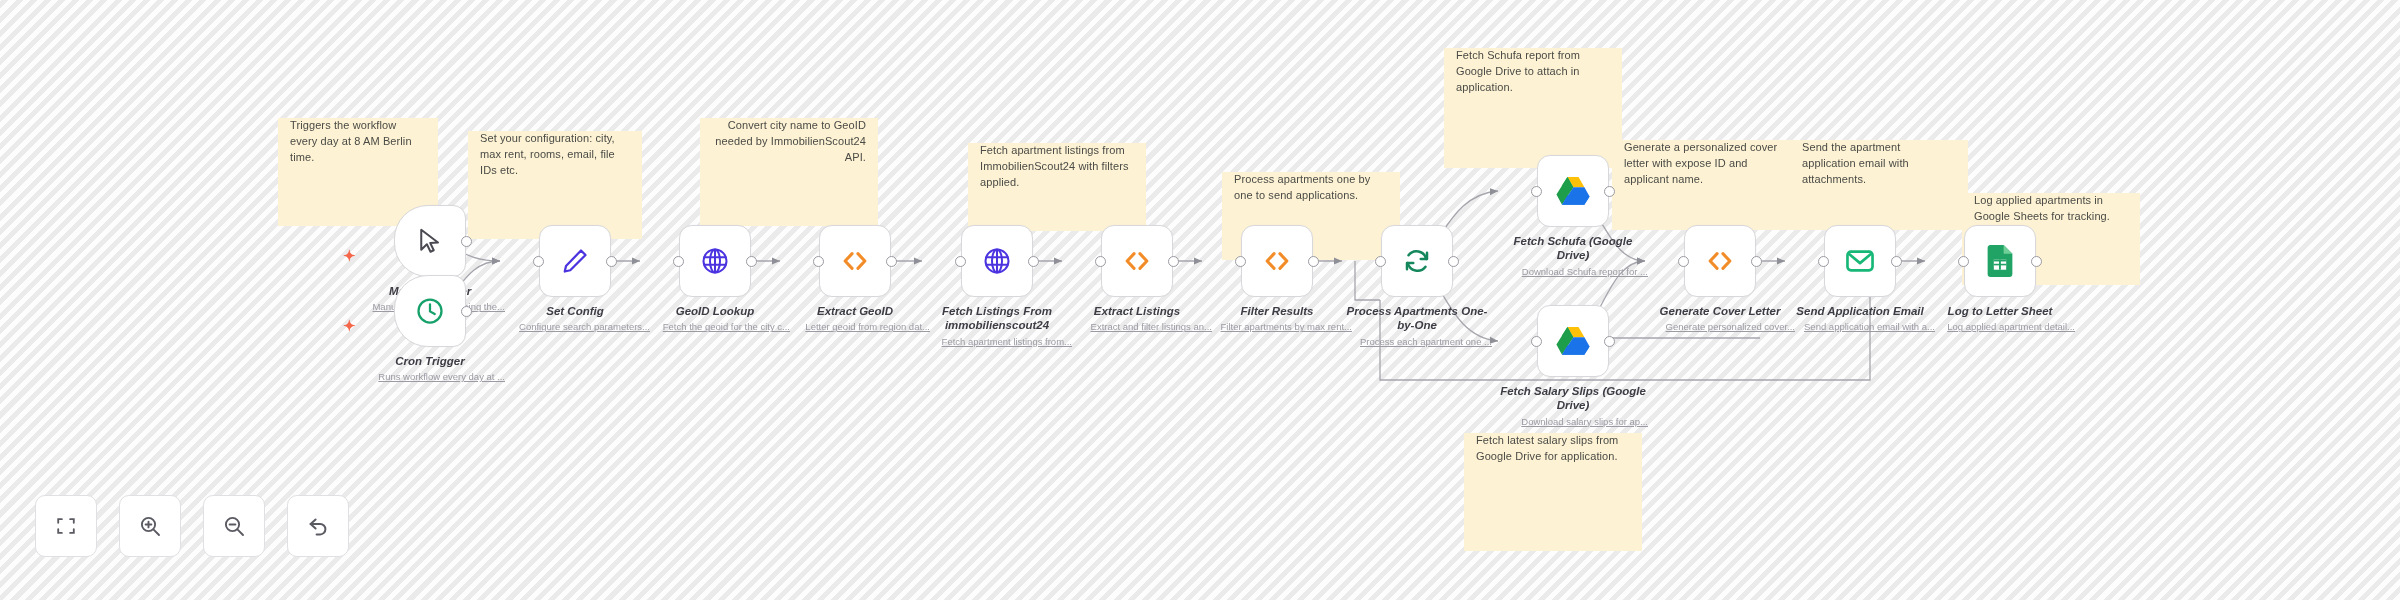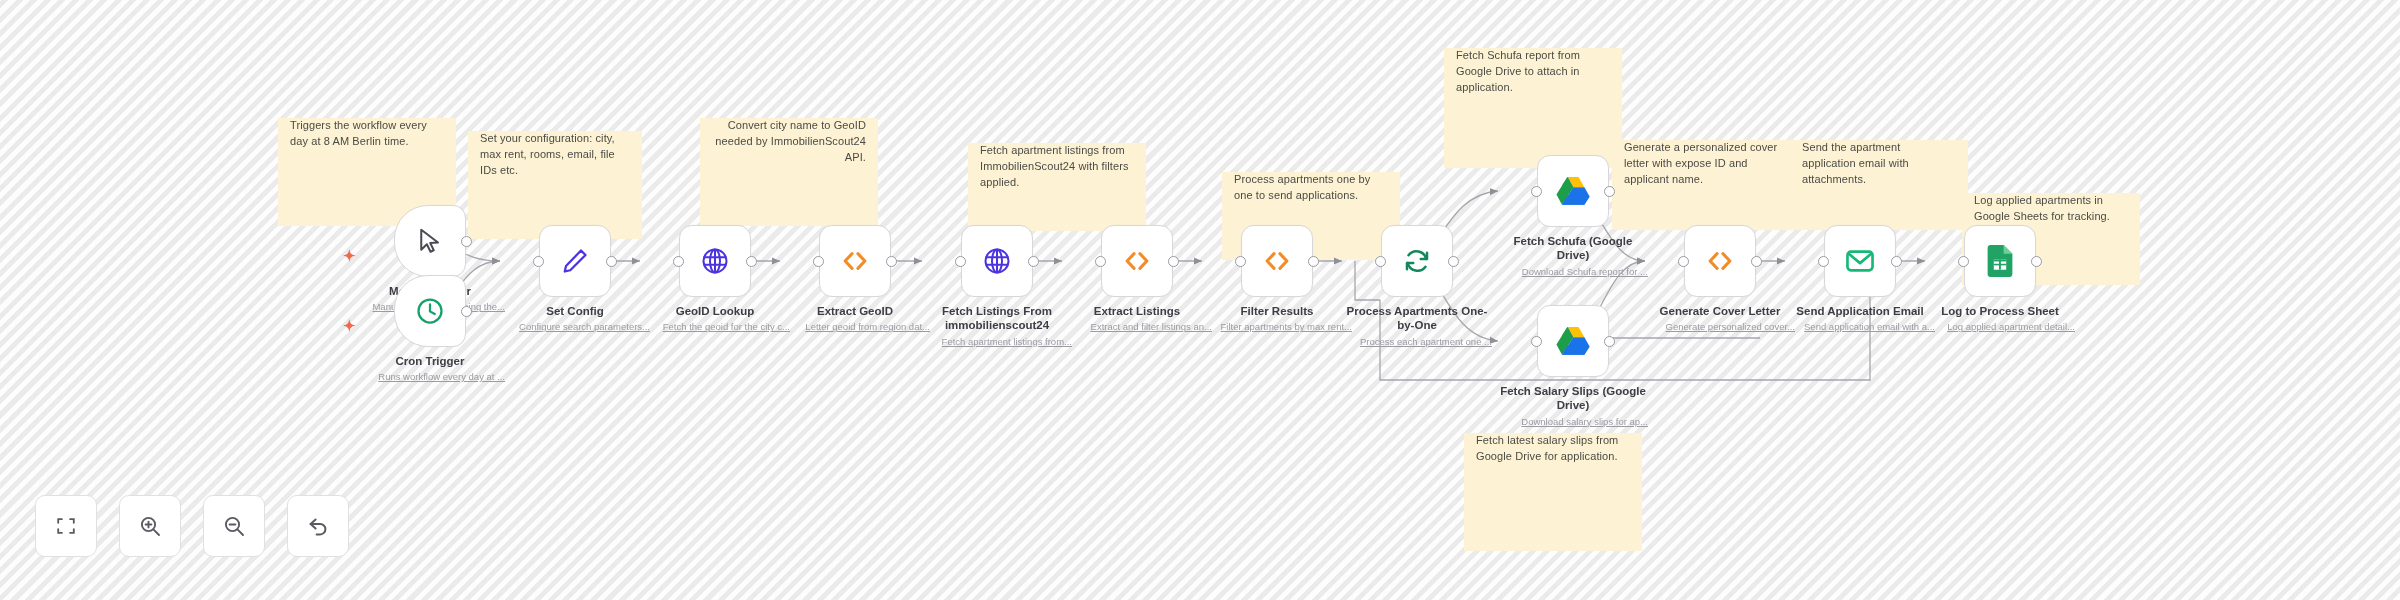--- a/index.html
+++ b/index.html
@@ -44,20 +44,21 @@
     box-shadow: 0 0 0 0.5px rgba(0,0,0,.02);
   }
   .node.trigger .box { border-top-left-radius: 34px; border-bottom-left-radius: 34px; }
   .node .title {
     margin-top: 7px;
     text-align: center;
     font-size: 11.5px;
     font-weight: bold;
     color: #3d3d46;
     line-height: 1.25;
+    font-style: italic;
   }
   .node .sub {
     margin-top: 3px;
     text-align: right;
     font-size: 9.5px;
     color: #9b9ba4;
     line-height: 1.3;
     white-space: nowrap;
     overflow: hidden;
     text-overflow: ellipsis;
@@ -92,21 +93,21 @@
     display: flex; align-items: center; justify-content: center;
     cursor: pointer;
   }
 </style>
 </head>
 <body>
 
 <div id="canvas">
 
   <div id="sticky-layer">
-      <div class="sticky" style="left: 278px; top: 118px; width: 178px; height: 108px;"><span>Triggers the workflow every day at 8 AM Berlin time.</span></div>
+      <div class="sticky" style="left: 278px; top: 118px; width: 160px; height: 108px;"><span>Triggers the workflow every day at 8 AM Berlin time.</span></div>
       <div class="sticky" style="left: 468px; top: 131px; width: 174px; height: 108px;"><span>Set your configuration: city, max rent, rooms, email, file IDs etc.</span></div>
       <div class="sticky" style="left: 700px; top: 118px; width: 178px; height: 108px; text-align: right;"><span>Convert city name to GeoID needed by ImmobilienScout24 API.</span></div>
       <div class="sticky" style="left: 968px; top: 143px; width: 178px; height: 88px;"><span>Fetch apartment listings from ImmobilienScout24 with filters applied.</span></div>
       <div class="sticky" style="left: 1222px; top: 143px; width: 178px; height: 88px; margin-top: 29px;"><span>Process apartments one by one to send applications.</span></div>
       <div class="sticky" style="left: 1444px; top: 48px; width: 178px; height: 120px;"><span>Fetch Schufa report from Google Drive to attach in application.</span></div>
       <div class="sticky" style="left: 1612px; top: 140px; width: 178px; height: 90px;"><span>Generate a personalized cover letter with expose ID and applicant name.</span></div>
       <div class="sticky" style="left: 1790px; top: 140px; width: 178px; height: 90px;"><span>Send the apartment application email with attachments.</span></div>
       <div class="sticky" style="left: 1962px; top: 193px; width: 178px; height: 92px;"><span>Log applied apartments in Google Sheets for tracking.</span></div>
       <div class="sticky" style="left: 1464px; top: 433px; width: 178px; height: 118px;"><span>Fetch latest salary slips from Google Drive for application.</span></div>
     </div>
@@ -350,21 +351,21 @@
         <path d="M22 0 L34 12 H22 Z" fill="#6fcf97"></path>
         <rect x="8.5" y="20" width="17" height="14" fill="#fff"></rect>
         <rect x="8.5" y="20" width="17" height="2.6" fill="#21a366"></rect>
         <rect x="15.6" y="20" width="2.6" height="14" fill="#21a366"></rect>
         <rect x="8.5" y="25.8" width="17" height="2.2" fill="#21a366"></rect>
       </svg>
           </span>
         </div>
         <span class="port in"></span>
         <span class="port out"></span>
-        <div class="title">Log to Process Sheet</div>
+        <div class="title">Log to Letter Sheet</div>
         <div class="sub">Log applied apartment detail...</div>
       </div>
     </div>
 
   <span class="plus-marker" style="left:343px; top:248px;">✦</span>
   <span class="plus-marker" style="left:343px; top:318px;">✦</span>
 
   <div id="toolbar">
       <div class="tbtn" title="Zoom to fit">
         <span>

